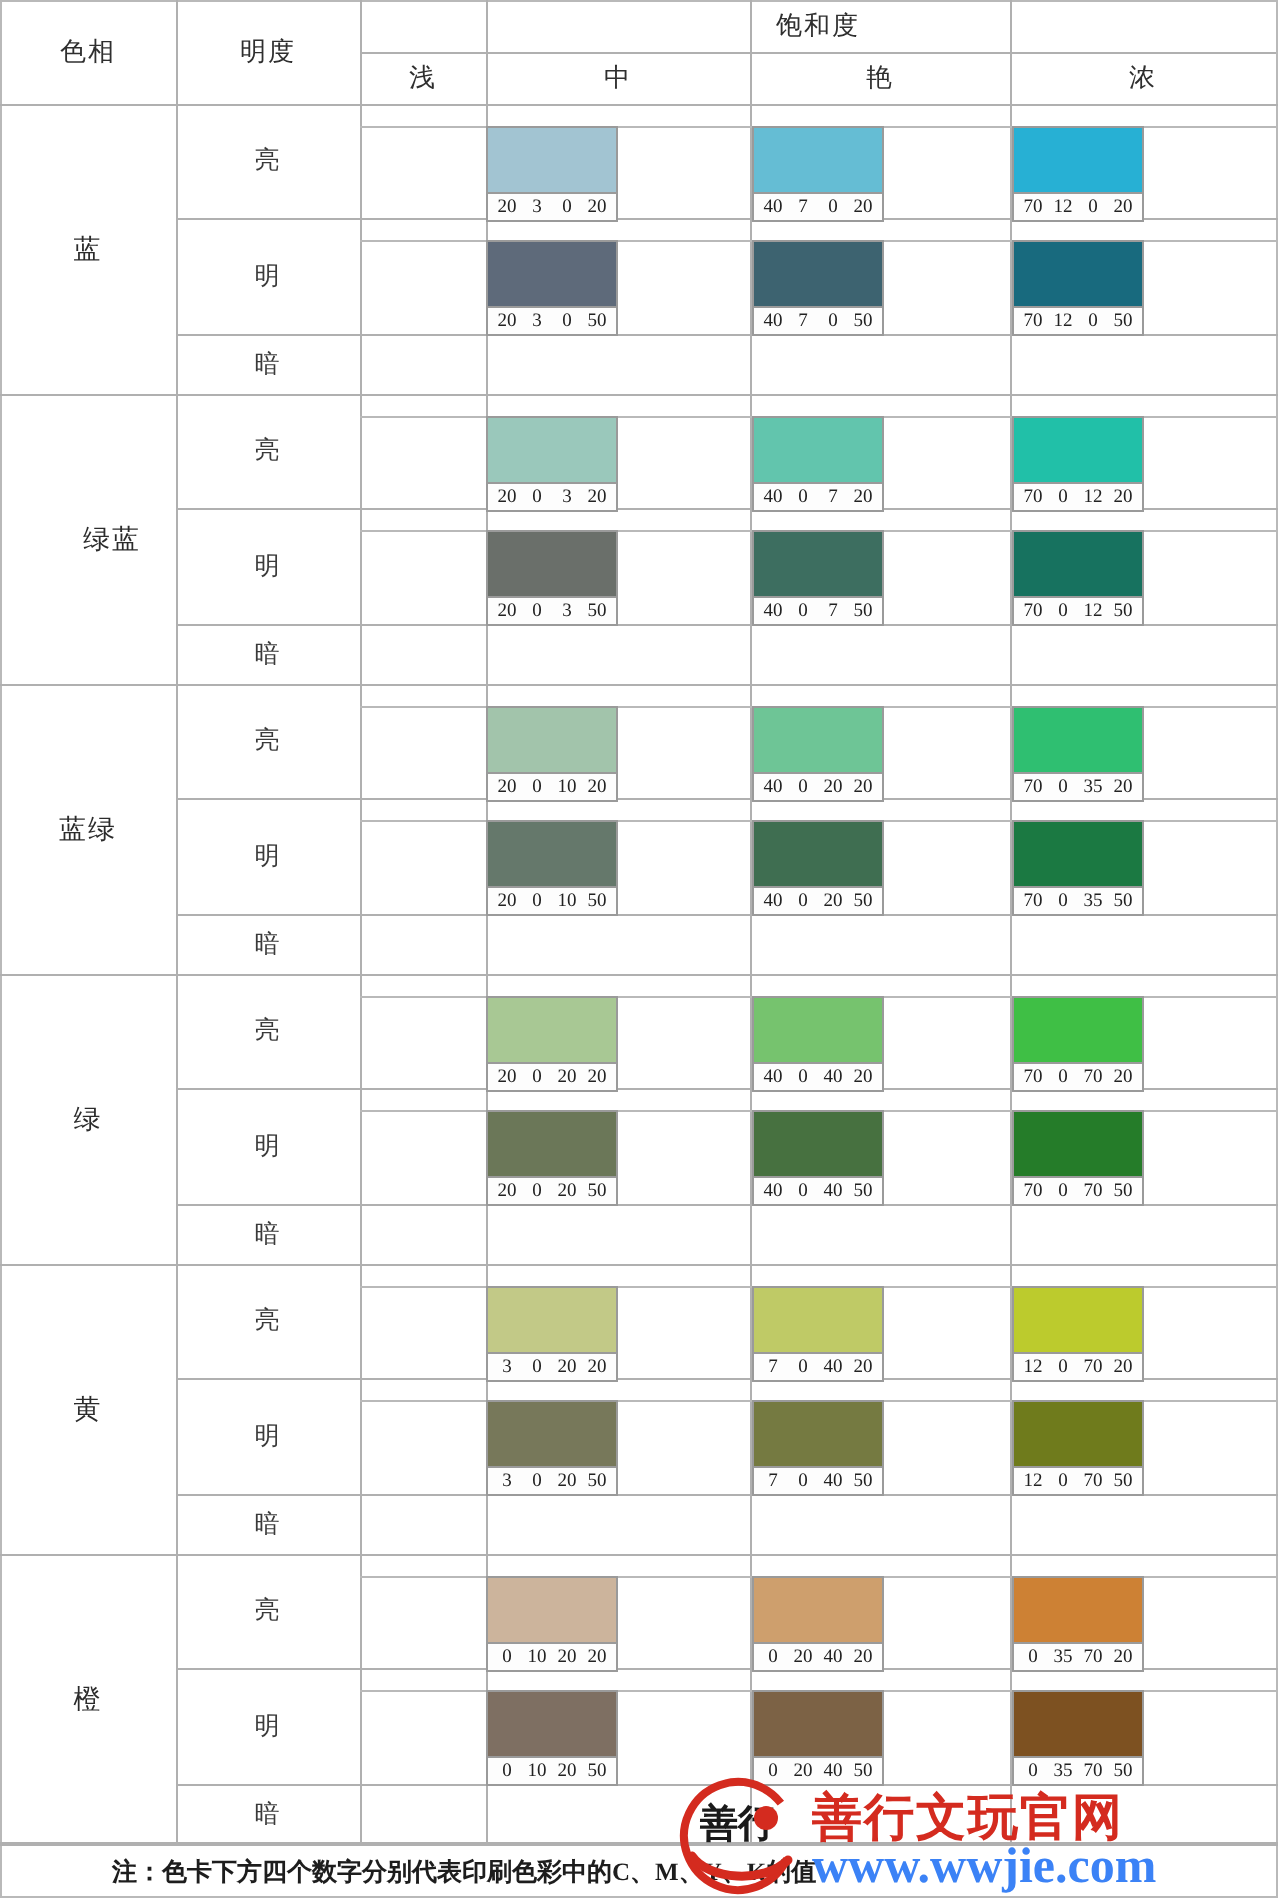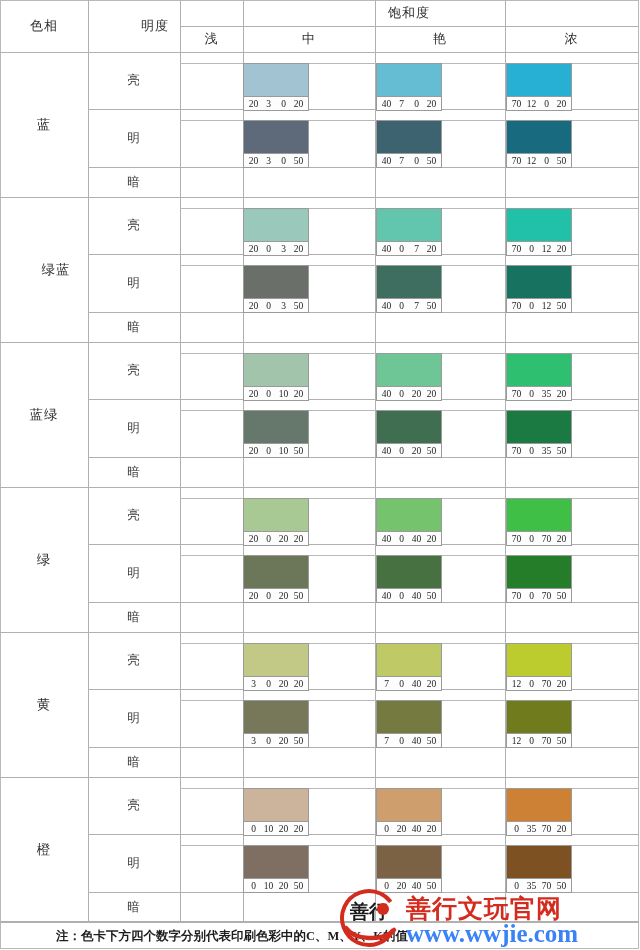--- a/index.html
+++ b/index.html
@@ -64,21 +64,21 @@
   }
 </style>
 </head>
 <body>
 
 <div id="chart-root">
 
   <div class="outer-frame"></div>
 
   <div class="cell-text hdr" style="left:0;top:0;width:88px;height:52px;">色相</div>
-  <div class="cell-text hdr" style="left:88px;top:0;width:92px;height:52px;padding-left:21px;">明度</div>
+  <div class="cell-text hdr" style="left:88px;top:0;width:92px;height:52px;">明度</div>
   <div class="cell-text hdr" style="left:180px;top:0;width:458px;height:26px;">饱和度</div>
 
   <div class="cell-text hdr" style="left:180px;top:26px;width:63px;height:26px;">浅</div>
   <div class="cell-text hdr" style="left:243px;top:26px;width:132px;height:26px;">中</div>
   <div class="cell-text hdr" style="left:375px;top:26px;width:130px;height:26px;">艳</div>
   <div class="cell-text hdr" style="left:505px;top:26px;width:133px;height:26px;">浓</div>
 
   <div id="body-layer">
       <div class="vline" style="left:88px;top:0;height:922px;"></div>
       <div class="vline" style="left:180px;top:0;height:922px;"></div>

